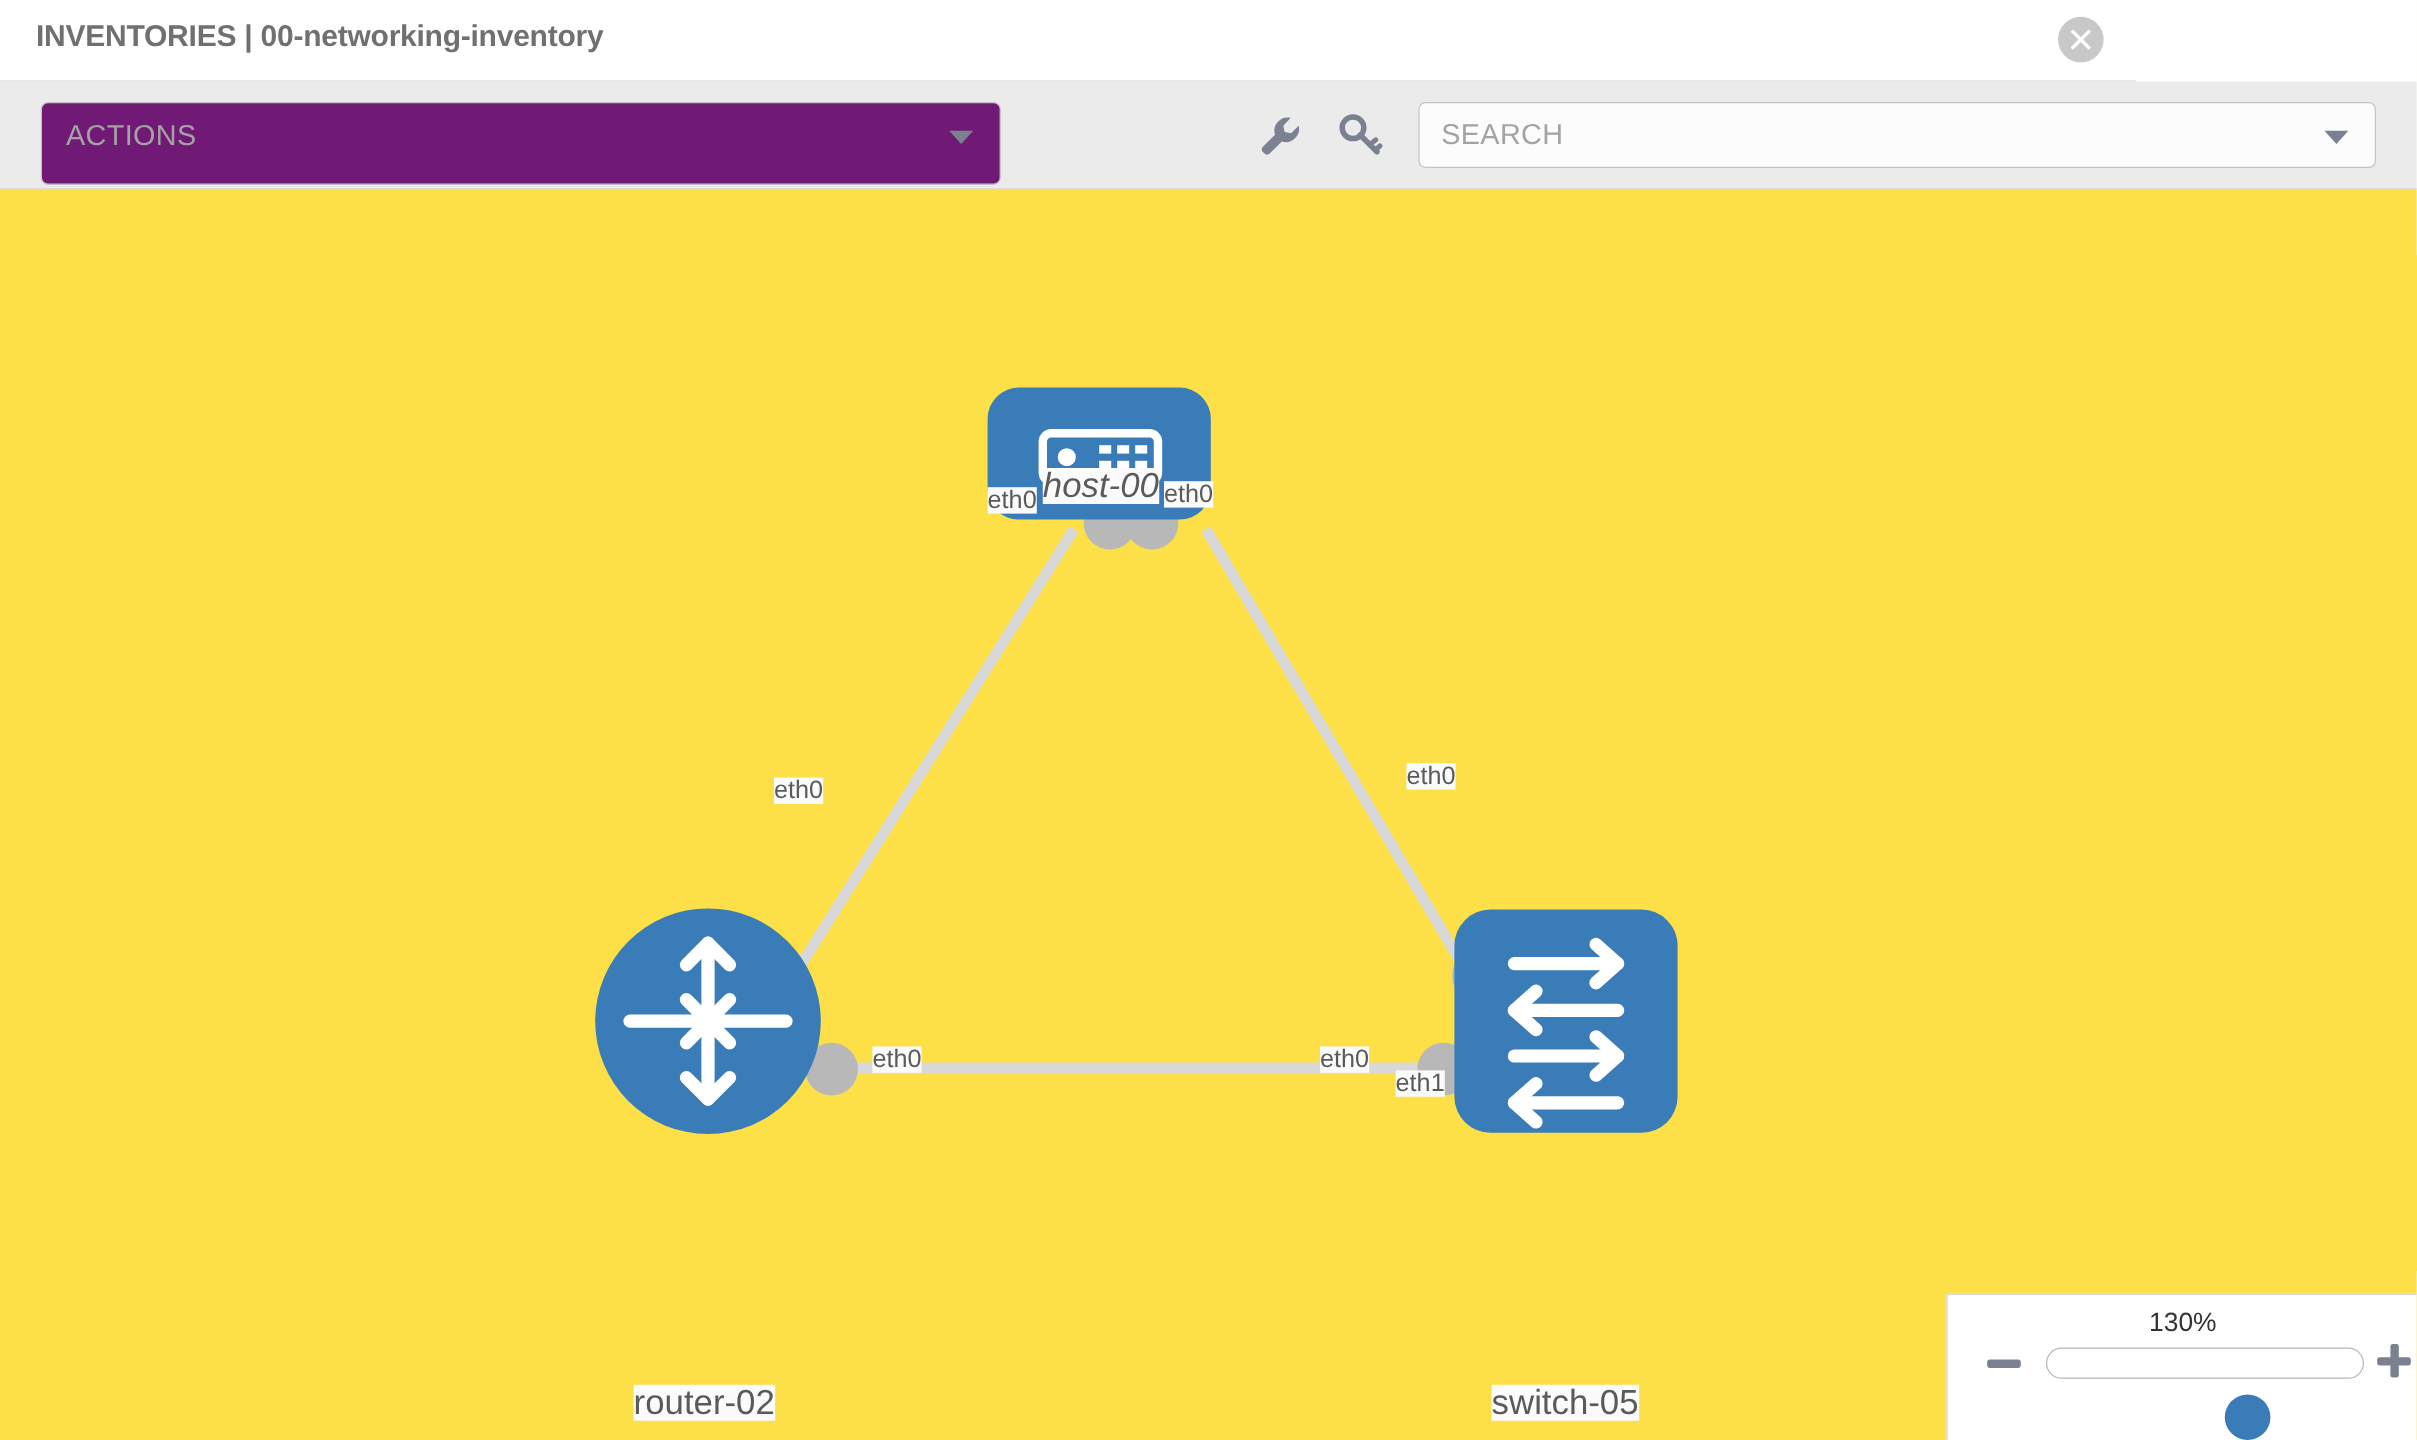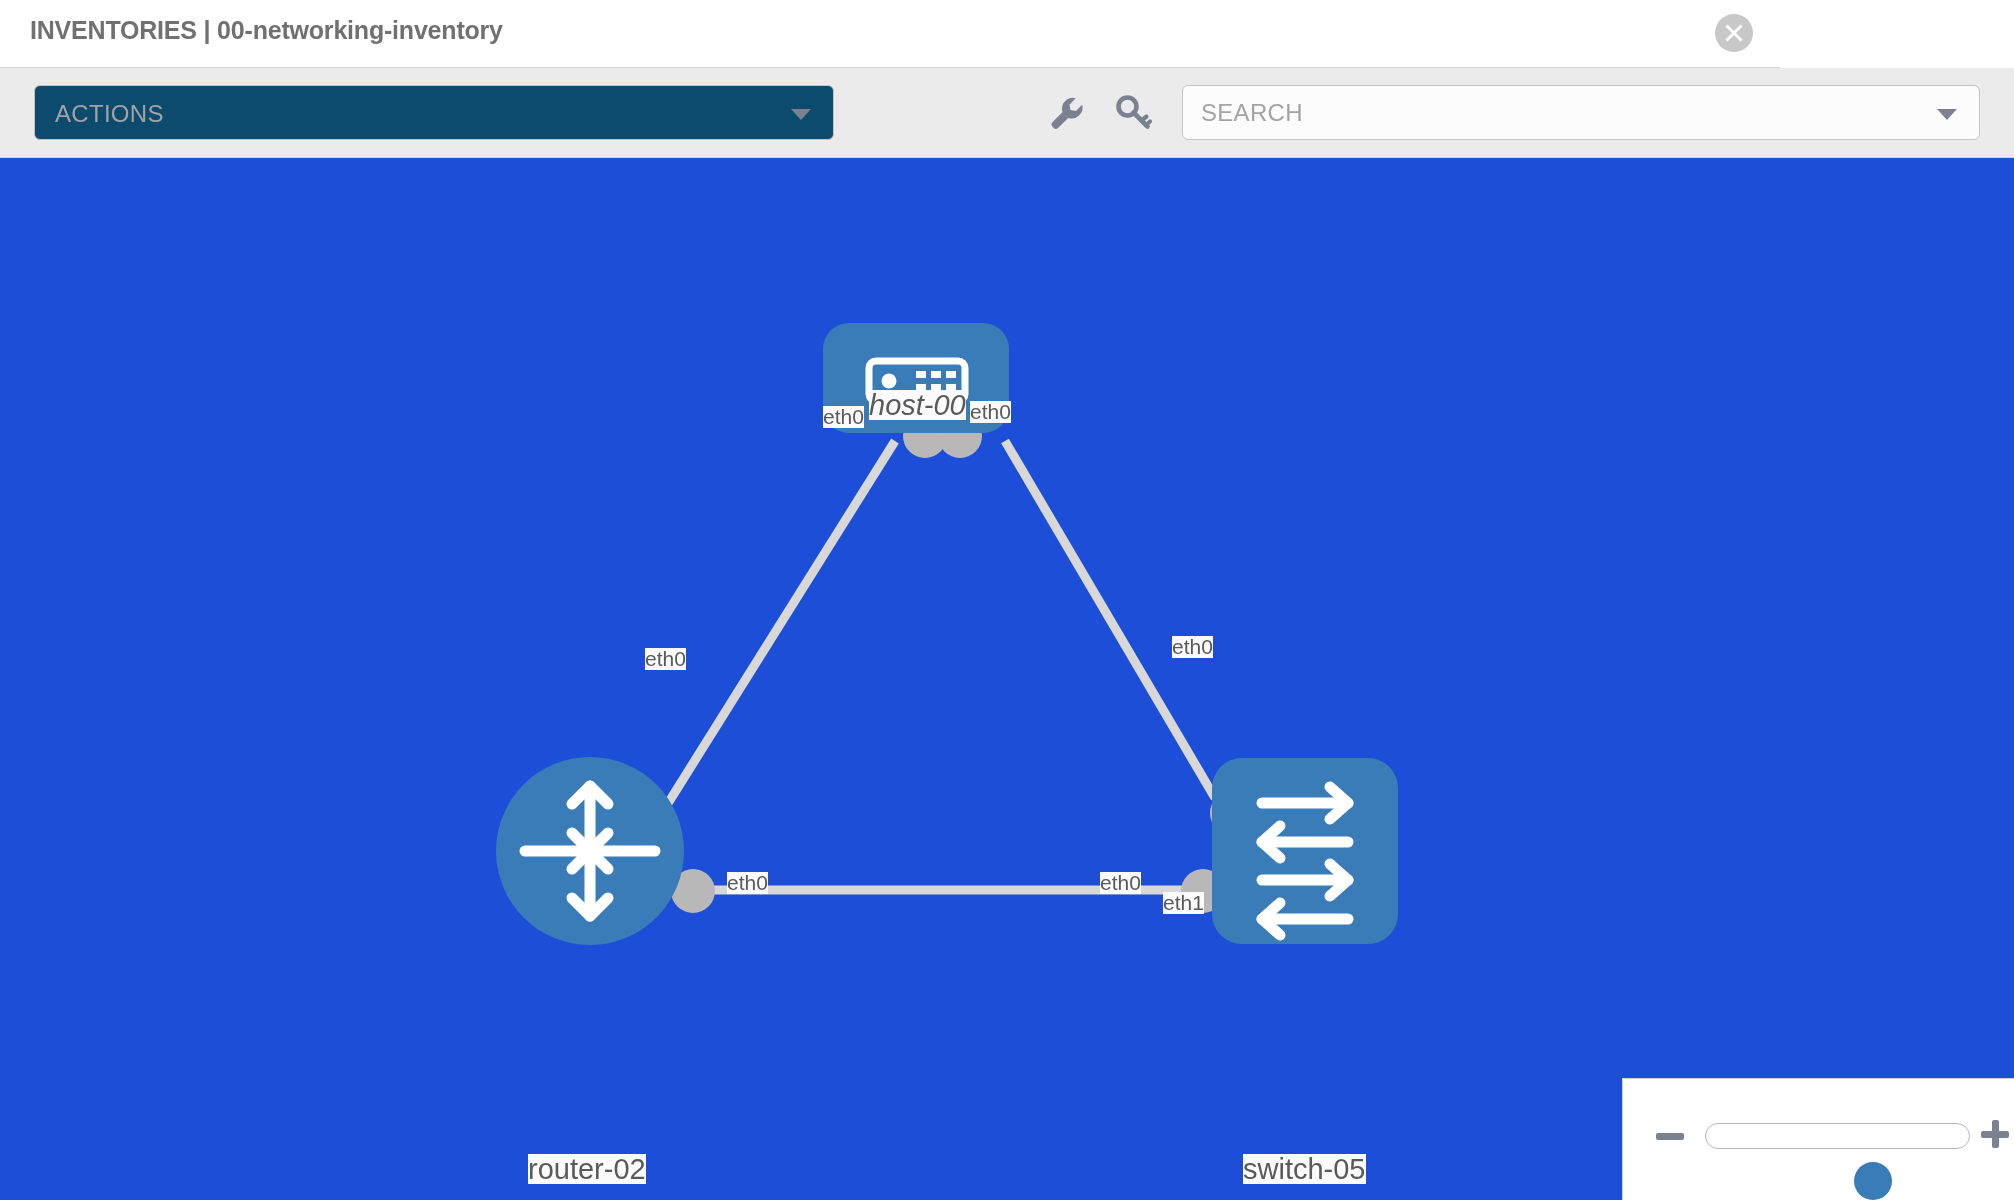--- a/index.html
+++ b/index.html
@@ -31,22 +31,22 @@
   .close-btn svg { display: block; }
 
   
   .toolbar {
     position: absolute; left: 0; top: 68px; width: 2014px; height: 90px;
     background: #ebebeb;
     border-bottom: 1px solid #d0d0d0;
   }
   .actions-select {
     position: absolute; left: 34px; top: 17px;
-    width: 800px; height: 55px;
-    background: #0c4a6e;
+    width: 800px; height: 69px;
+    background: #701a75;
     border: 1px solid #c4c4c4; border-radius: 6px;
     cursor: pointer;
   }
   .actions-label {
     position: absolute; left: 20px; top: 14px;
     font-size: 24px; color: #a3a3a3; letter-spacing: 0.3px;
   }
   .caret {
     position: absolute; right: 22px; top: 23px;
     width: 0; height: 0;
@@ -73,21 +73,21 @@
     border: none; outline: none; background: transparent;
     font-family: "Liberation Sans", sans-serif;
     font-size: 24px; color: #404040;
   }
   .search-input::placeholder { color: #a3a3a3; letter-spacing: 0.3px; }
 
   
   .canvas {
     position: absolute; left: 0; top: 158px;
     width: 2014px; height: 1042px;
-    background: #1d4ed8;
+    background: #fde047;
     overflow: hidden;
   }
   .topo-svg { position: absolute; left: 0; top: 0; }
 
   
   .lbl {
     position: absolute;
     background: #fbfbfb;
     color: #555555;
     white-space: nowrap;
@@ -259,20 +259,21 @@
 
     <div class="lbl edge" style="left:1100px; top:714px;">eth0</div>
 
     <div class="lbl edge" style="left:1115px; top:734px;margin-left:48px;">eth1</div>
 
     <div class="lbl node" style="left:528px; top:996px;">router-02</div>
 
     <div class="lbl node" style="left:1243px; top:996px;">switch-05</div>
 
     <div class="zoom-panel">
+      <div class="zoom-pct">130%</div>
       <div class="zoom-minus"></div>
       <div class="zoom-track">
         <div class="zoom-handle"></div>
       </div>
       <div class="zoom-plus"></div>
     </div>
 
   </div>
 </div>
 

